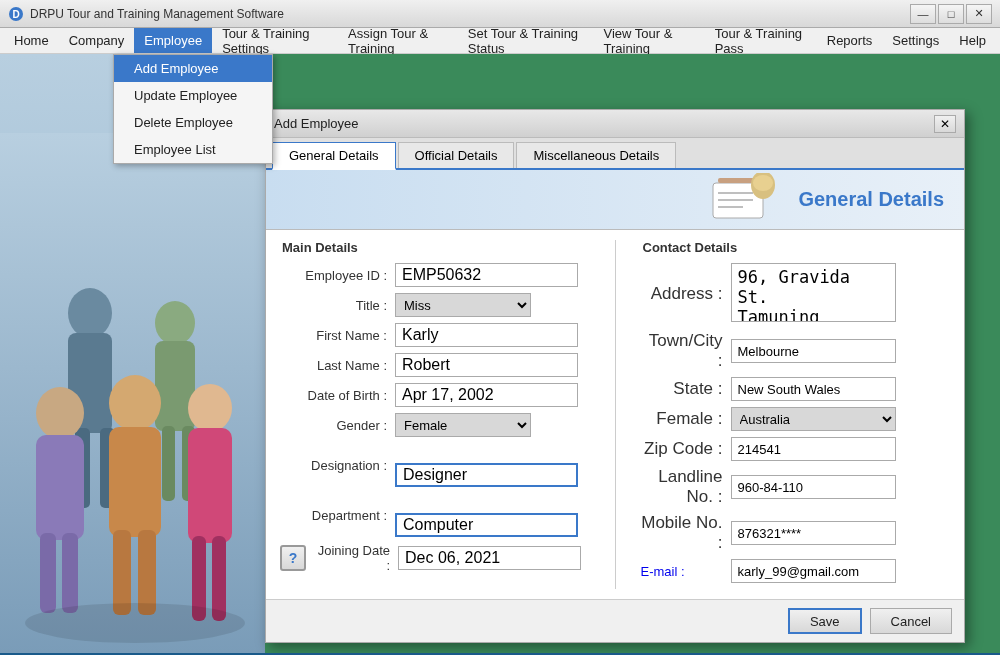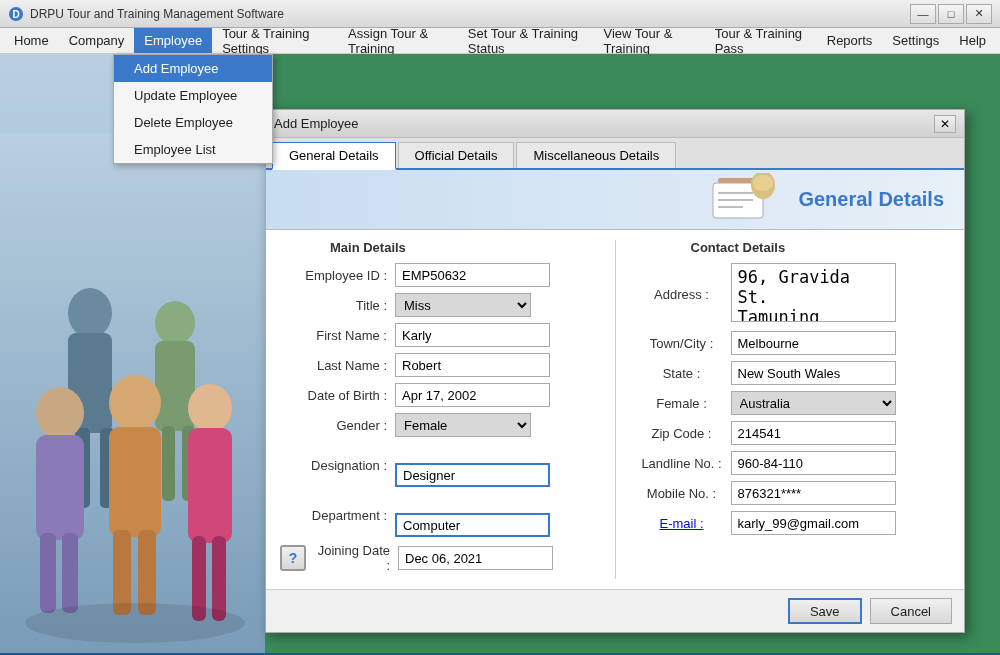--- a/index.html
+++ b/index.html
@@ -155,60 +155,59 @@
       padding: 10px 14px;
       gap: 20px;
     }
     .form-section { flex: 1; }
     .section-title {
       font-size: 13px;
       font-weight: bold;
       color: #333;
       margin-bottom: 8px;
       padding-left: 2px;
-      margin-left: 48px;
     }
     .form-row {
       display: flex;
       align-items: center;
       margin-bottom: 6px;
     }
     .form-label {
       text-align: right;
       color: #333;
       font-size: 13px;
       flex: 0 0 115px;
       padding-right: 8px;
     }
     .form-input {
       border: 1px solid #aaa;
       padding: 3px 6px;
-      font-size: 13px;
+      font-size: 16px;
       background: white;
       height: 24px;
-      width: 155px;
+      width: 183px;
       outline: none;
     }
     .form-input-active { border-color: #3a78c9; border-width: 2px; margin-top: 20px; }
 
     .form-select {
       border: 1px solid #aaa;
       padding: 2px 4px;
       font-size: 13px;
       background: #d8d8d8;
       height: 24px;
       width: 136px;
       outline: none;
     }
 
     
     .contact-label {
-      text-align: center;
+      text-align: right;
       color: #333;
-      font-size: 13px;
+      font-size: 17px;
       flex: 0 0 90px;
       padding-right: 8px;
     }
     .contact-input {
       border: 1px solid #aaa;
       padding: 3px 6px;
       font-size: 13px;
       background: white;
       height: 24px;
       width: 165px;
@@ -230,23 +229,22 @@
       border: 1px solid #aaa;
       padding: 2px 4px;
       font-size: 13px;
       background: #d8d8d8;
       height: 24px;
       width: 165px;
     }
 
     .email-link {
       color: #0000ee;
-      text-decoration: underline;
       cursor: pointer;
-      text-align: center;
+      text-align: left;
       flex: 0 0 90px;
       padding-right: 8px;
       font-size: 13px;
     }
 
     
     .divider {
       width: 1px;
       background: #ccc;
       margin: 0 5px;

